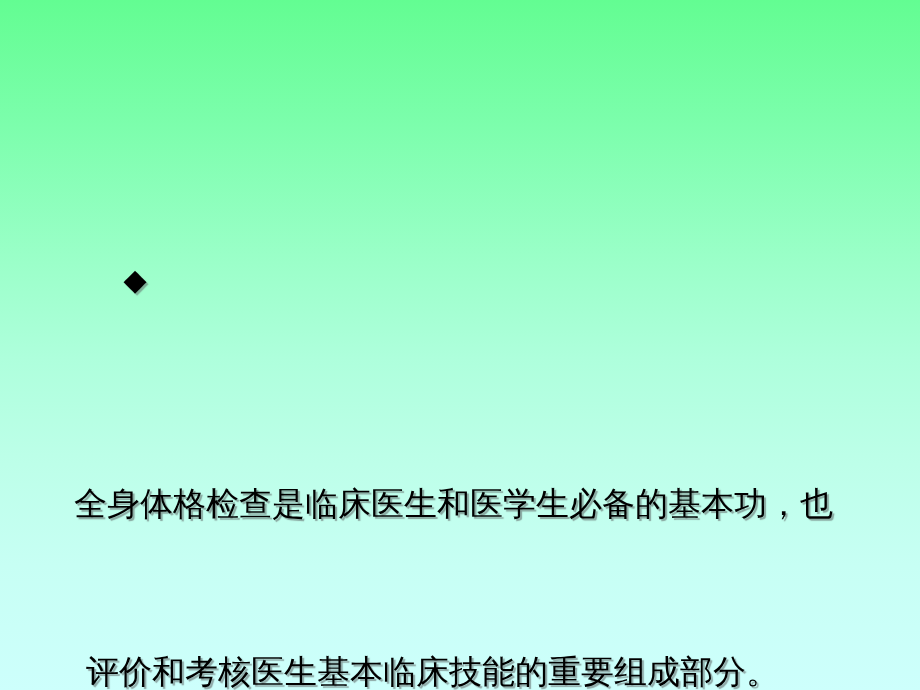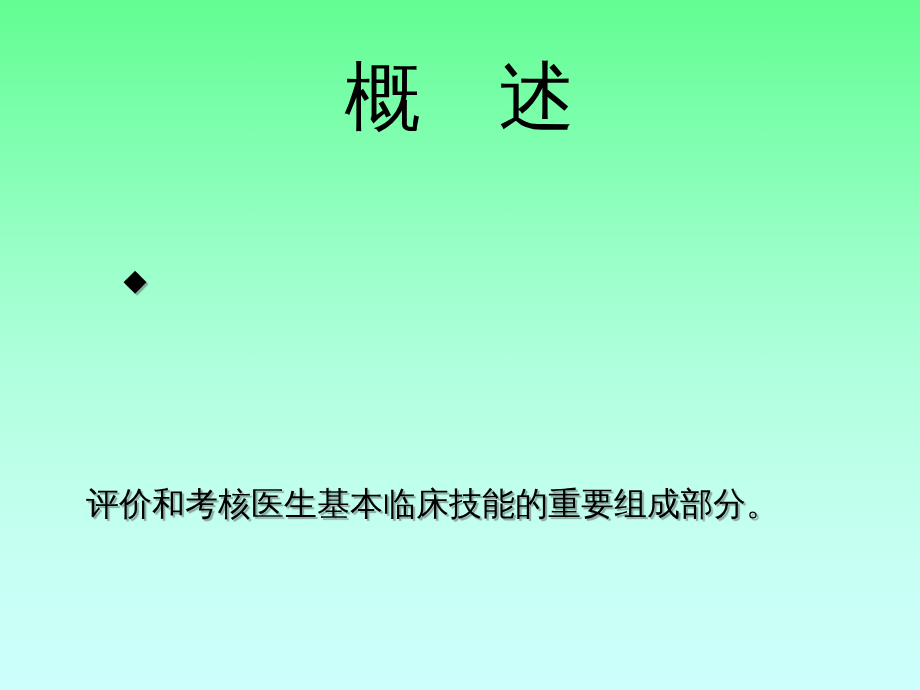--- a/index.html
+++ b/index.html
@@ -87,27 +87,25 @@
   }
   .bullet-para .line.cont {
     padding-left: 12px;
   }
 </style>
 </head>
 <body>
 
 <div id="slide">
 
-  <div id="title-block">
-    <div id="slide-title">概　述</div>
-  </div>
 
   <div id="body-block">
 
     <div class="bullet-para" id="para-1">
       <span class="marker">◆</span>
       <span class="para-text">
+        <span class="line">全身体格检查是临床医生和医学生必备的基本功，也</span>
         <span class="line cont">评价和考核医生基本临床技能的重要组成部分。</span>
       </span>
     </div>
 
   </div>
 </div>
 
 </body></html>

